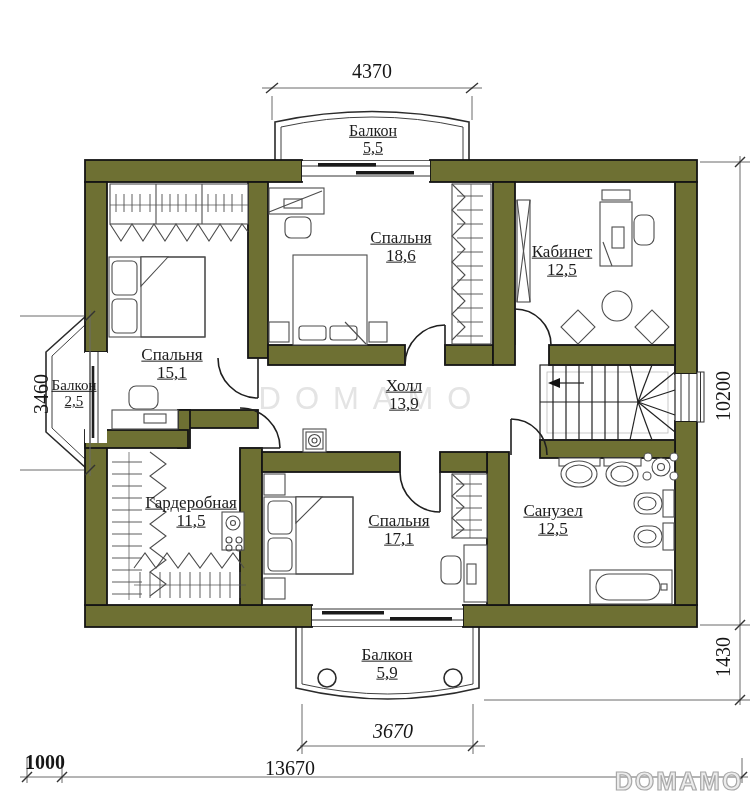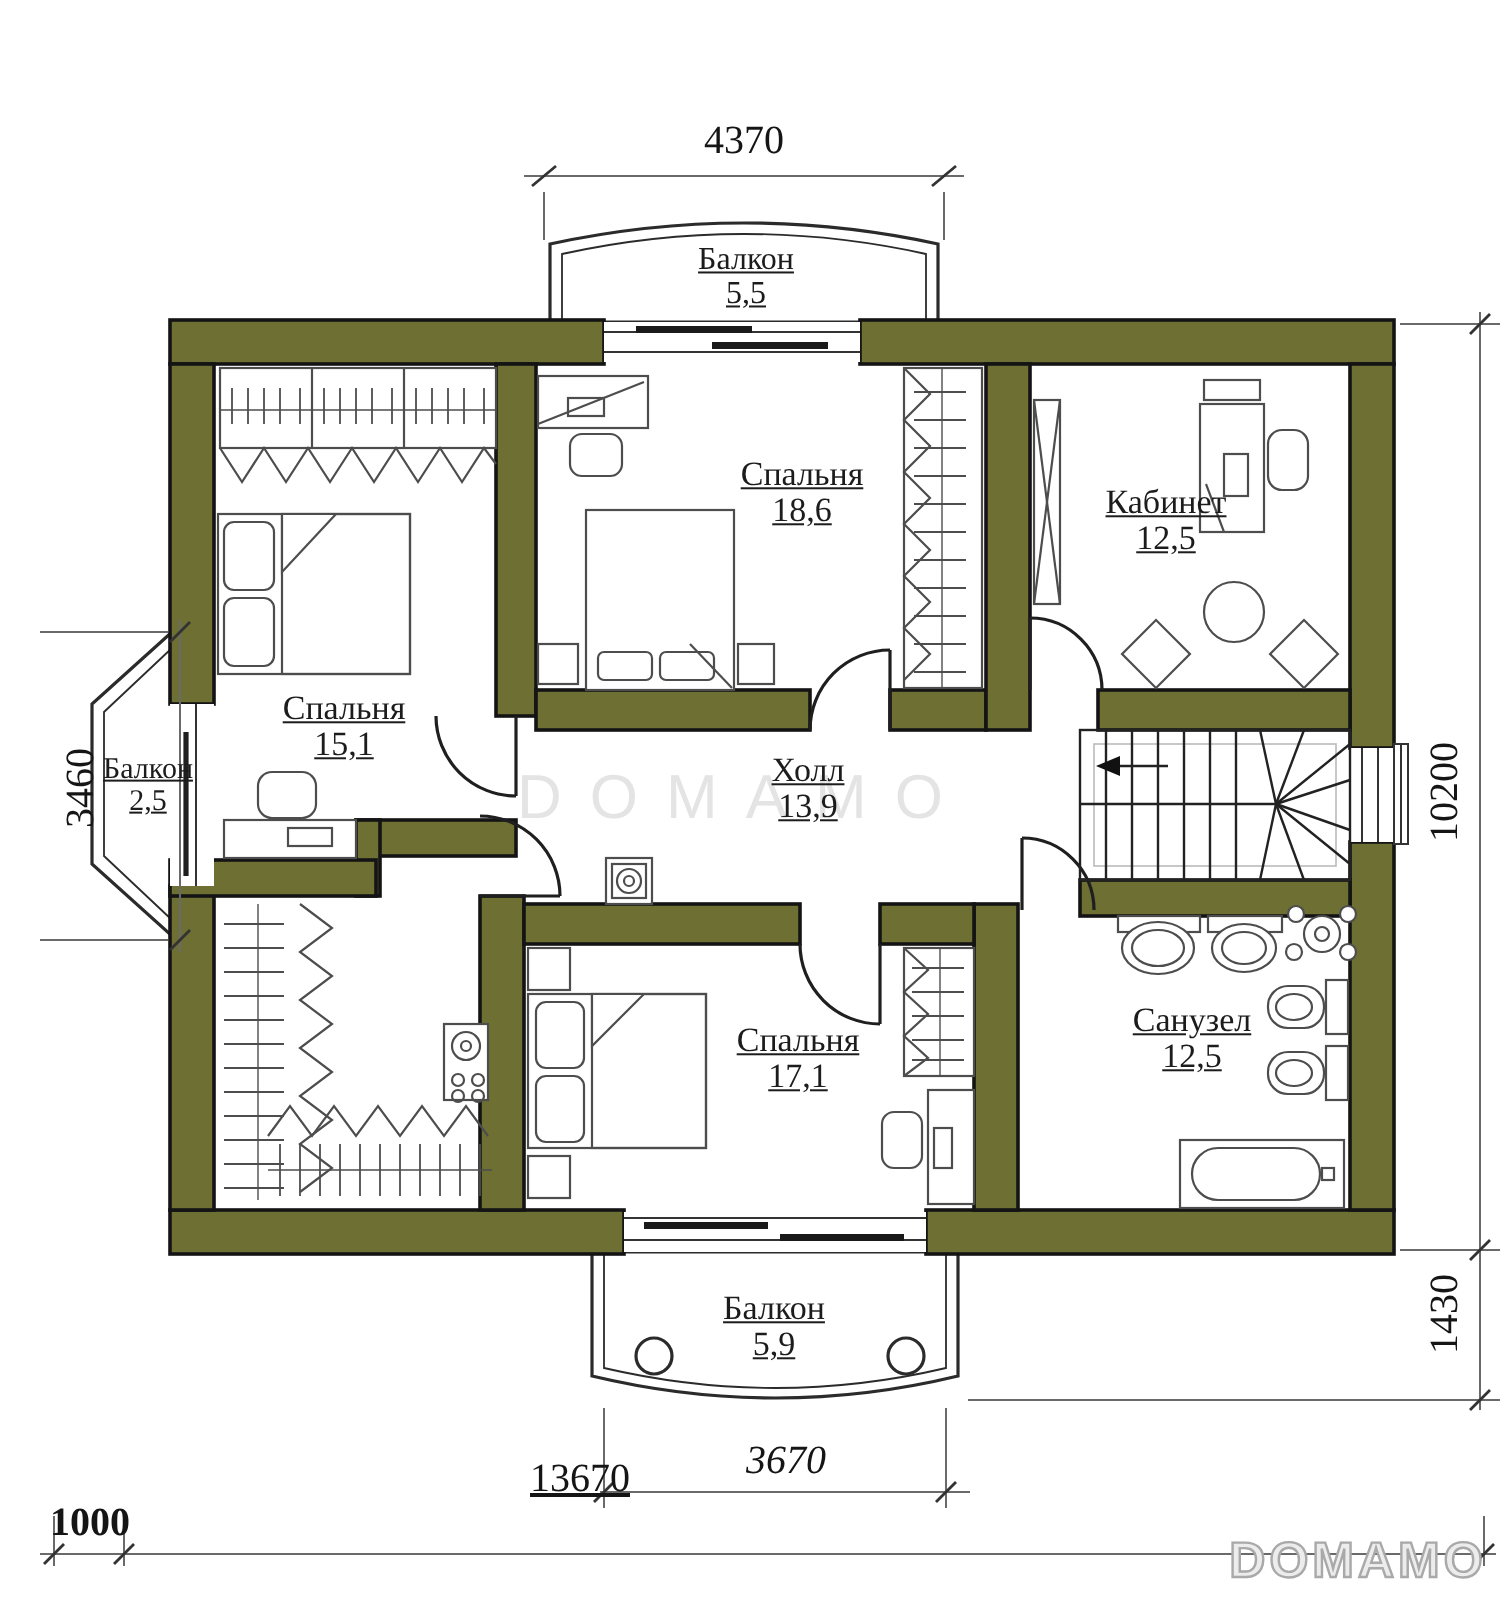--- a/index.html
+++ b/index.html
@@ -349,52 +349,56 @@
 
 
   <div class="lbl" style="left:373px;top:139px;font-size:16px;">
     <span>Балкон</span>
     <span>5,5</span>
   </div>
   <div class="lbl" style="left:401px;top:247px;">
     <span>Спальня</span>
     <span>18,6</span>
   </div>
-  <div class="lbl" style="left:562px;top:261px;margin-left:21px;">
+  <div class="lbl" style="left:562px;top:261px;">
     <span>Кабинет</span>
     <span>12,5</span>
   </div>
   <div class="lbl" style="left:172px;top:364px;">
     <span>Спальня</span>
     <span>15,1</span>
   </div>
   <div class="lbl small" style="left:74px;top:393px;">
     <span>Балкон</span>
     <span>2,5</span>
   </div>
   <div class="lbl" style="left:404px;top:395px;">
     <span>Холл</span>
     <span>13,9</span>
   </div>
+  <div class="lbl" style="left:191px;top:512px;">
+    <span>Гардеробная</span>
+    <span>11,5</span>
+  </div>
   <div class="lbl" style="left:399px;top:530px;">
     <span>Спальня</span>
     <span>17,1</span>
   </div>
-  <div class="lbl" style="left:596px;top:520px;text-align:center;">
+  <div class="lbl" style="left:553px;top:520px;text-align:center;">
     <span>Санузел</span>
     <span>12,5</span>
   </div>
   <div class="lbl" style="left:387px;top:664px;">
     <span>Балкон</span>
     <span>5,9</span>
   </div>
 
   <div class="dim" style="left:372px;top:71px;">4370</div>
   <div class="dim dimv" style="left:41px;top:394px;">3460</div>
   <div class="dim dimv" style="left:723px;top:396px;">10200</div>
   <div class="dim dimv" style="left:723px;top:657px;">1430</div>
   <div class="dim" style="left:393px;top:731px;font-style:italic;">3670</div>
   <div class="dim" style="left:45px;top:762px;font-weight:bold;">1000</div>
-  <div class="dim" style="left:290px;top:740px;text-decoration:underline;">13670</div>
+  <div class="dim" style="left:290px;top:768px;">13670</div>
 
   <div class="logo" style="left:679px;top:781px;">DOMAMO</div>
 
 </div>
 
 </body></html>

